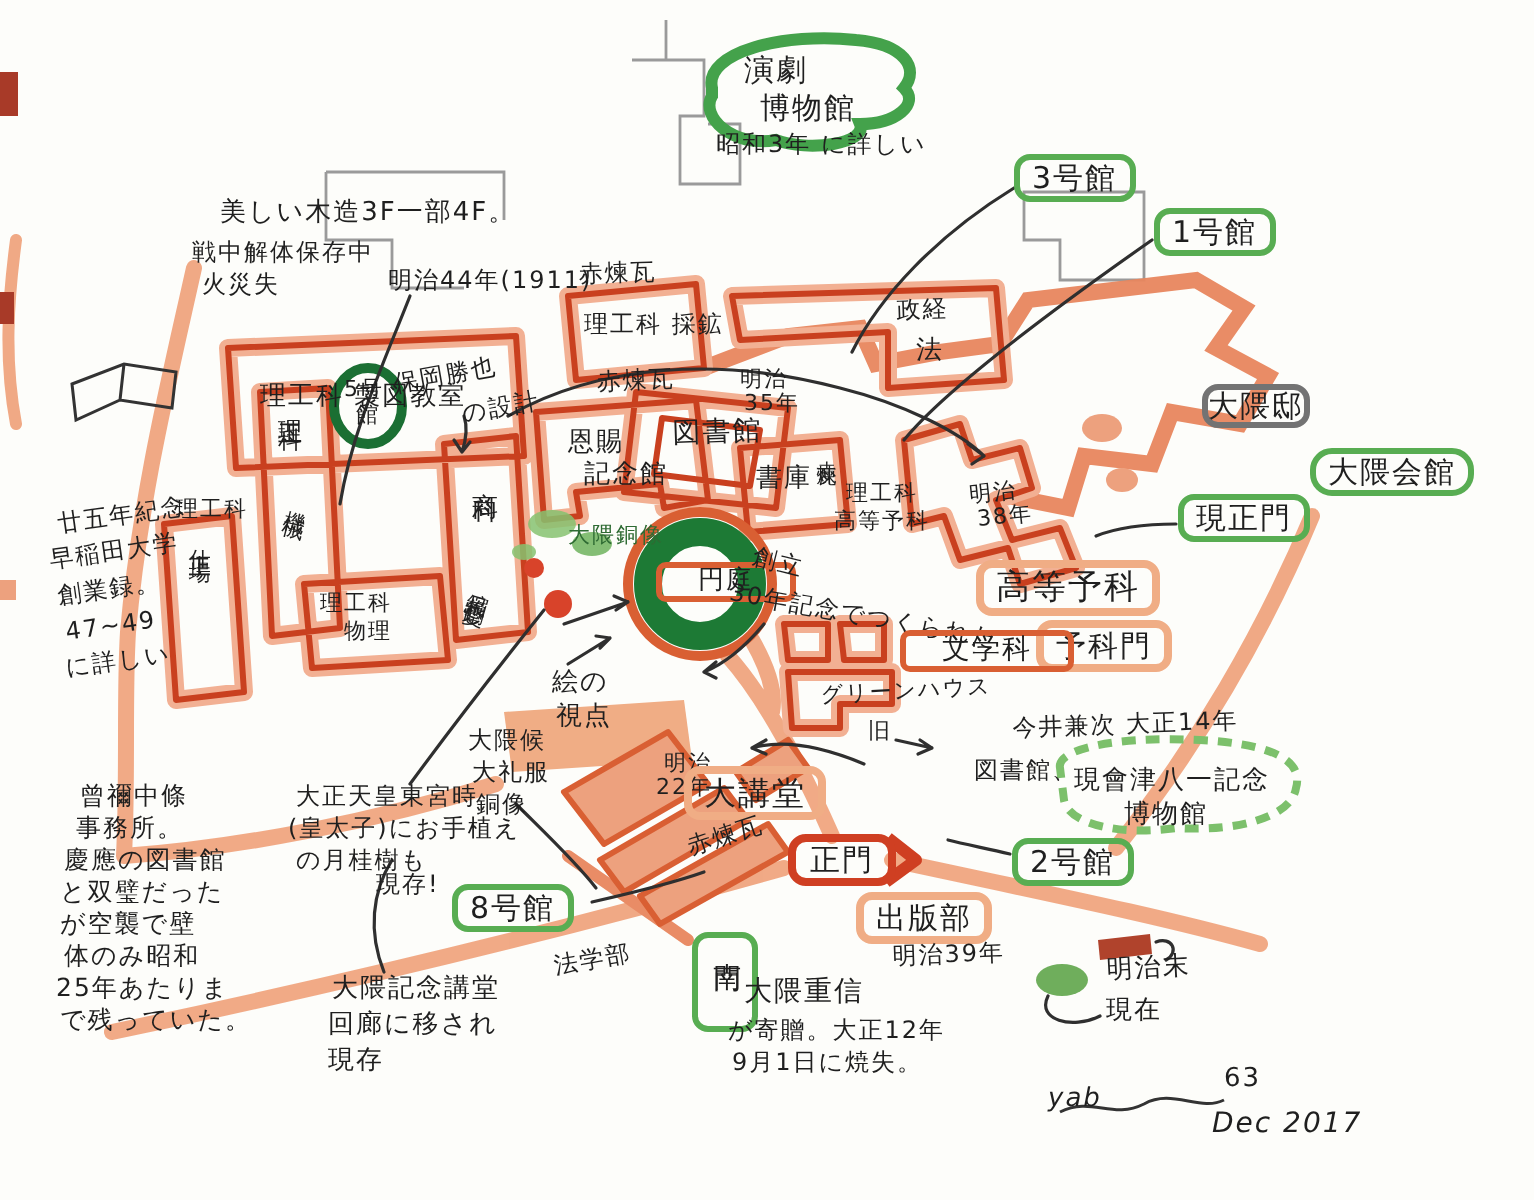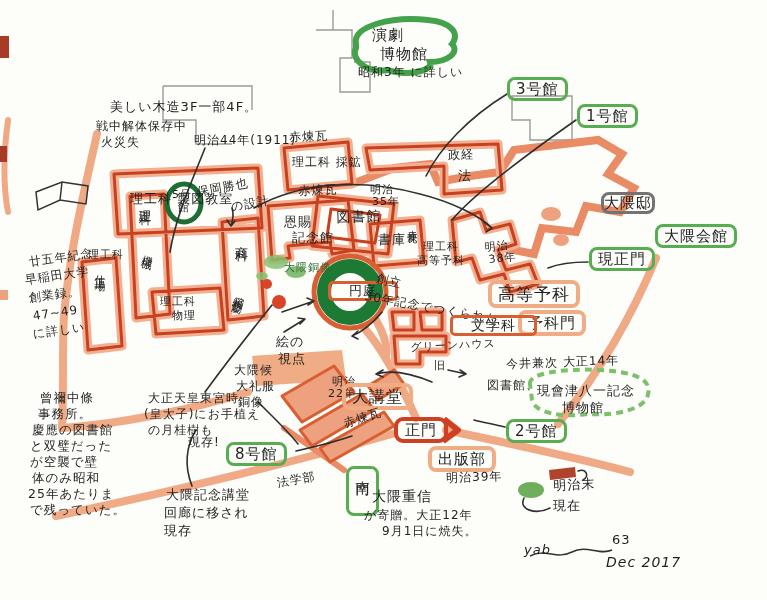--- a/index.html
+++ b/index.html
@@ -157,21 +157,21 @@
 <div class="lbl" style="left:366px;top:290px;font-size:12px;transform:rotate(10deg);">30年記念でつくられた</div>
 <div class="lbl" style="left:276px;top:335px;font-size:13px;">絵の</div>
 <div class="lbl" style="left:278px;top:352px;font-size:13px;">視点</div>
 
 <div class="lbl box-lt" style="left:488px;top:280px;font-size:17px;">高等予科</div>
 <div class="lbl box-lt" style="left:518px;top:310px;font-size:15px;">予科門</div>
 <div class="lbl box-md" style="left:450px;top:315px;font-size:14px;">文学科</div>
 <div class="lbl" style="left:410px;top:342px;font-size:11px;transform:rotate(-3deg);">グリーンハウス</div>
 <div class="lbl" style="left:434px;top:360px;font-size:11px;">旧</div>
 <div class="lbl box-orange" style="left:601px;top:192px;font-size:15px;">大隈邸</div>
-<div class="lbl box" style="left:655px;top:224px;font-size:15px;">大隈会館</div>
+<div class="lbl box" style="left:655px;top:224px;font-size:15px;border-radius:11px;">大隈会館</div>
 <div class="lbl box" style="left:589px;top:247px;font-size:15px;">現正門</div>
 
 <div class="lbl" style="left:506px;top:358px;font-size:12px;transform:rotate(-2deg);">今井兼次 大正14年</div>
 <div class="lbl" style="left:487px;top:379px;font-size:12px;">図書館、</div>
 <div class="lbl" style="left:537px;top:384px;font-size:13px;">現會津八一記念</div>
 <div class="lbl" style="left:562px;top:401px;font-size:13px;">博物館</div>
 <div class="lbl box" style="left:506px;top:419px;font-size:15px;">2号館</div>
 
 <div class="lbl" style="left:332px;top:376px;font-size:11px;">明治</div>
 <div class="lbl" style="left:328px;top:388px;font-size:11px;">22年</div>
@@ -182,21 +182,21 @@
 <div class="lbl" style="left:446px;top:472px;font-size:12px;transform:rotate(-2deg);">明治39年</div>
 <div class="lbl v box" style="left:346px;top:466px;font-size:14px;height:42px;">南門</div>
 <div class="lbl" style="left:276px;top:477px;font-size:12px;transform:rotate(-10deg);">法学部</div>
 <div class="lbl box" style="left:226px;top:442px;font-size:15px;">8号館</div>
 
 <div class="lbl" style="left:166px;top:488px;font-size:13px;">大隈記念講堂</div>
 <div class="lbl" style="left:164px;top:506px;font-size:13px;">回廊に移され</div>
 <div class="lbl" style="left:164px;top:524px;font-size:13px;">現存</div>
 <div class="lbl" style="left:372px;top:489px;font-size:14px;">大隈重信</div>
 <div class="lbl" style="left:364px;top:509px;font-size:12px;">が寄贈。大正12年</div>
-<div class="lbl" style="left:366px;top:525px;font-size:12px;margin-left:16px;">9月1日に焼失。</div>
+<div class="lbl" style="left:366px;top:525px;font-size:12px;">9月1日に焼失。</div>
 <div class="lbl" style="left:148px;top:392px;font-size:12px;">大正天皇東宮時</div>
 <div class="lbl" style="left:144px;top:408px;font-size:12px;">(皇太子)にお手植え</div>
 <div class="lbl" style="left:148px;top:424px;font-size:12px;">の月桂樹も</div>
 <div class="lbl" style="left:150px;top:436px;font-size:12px;margin-left:38px;">現存!</div>
 <div class="lbl" style="left:234px;top:364px;font-size:12px;">大隈候</div>
 <div class="lbl" style="left:236px;top:380px;font-size:12px;">大礼服</div>
 <div class="lbl" style="left:238px;top:396px;font-size:12px;">銅像</div>
 
 <div class="lbl" style="left:28px;top:256px;font-size:12px;transform:rotate(-8deg);">廿五年紀念</div>
 <div class="lbl" style="left:24px;top:274px;font-size:12px;transform:rotate(-8deg);">早稲田大学</div>

